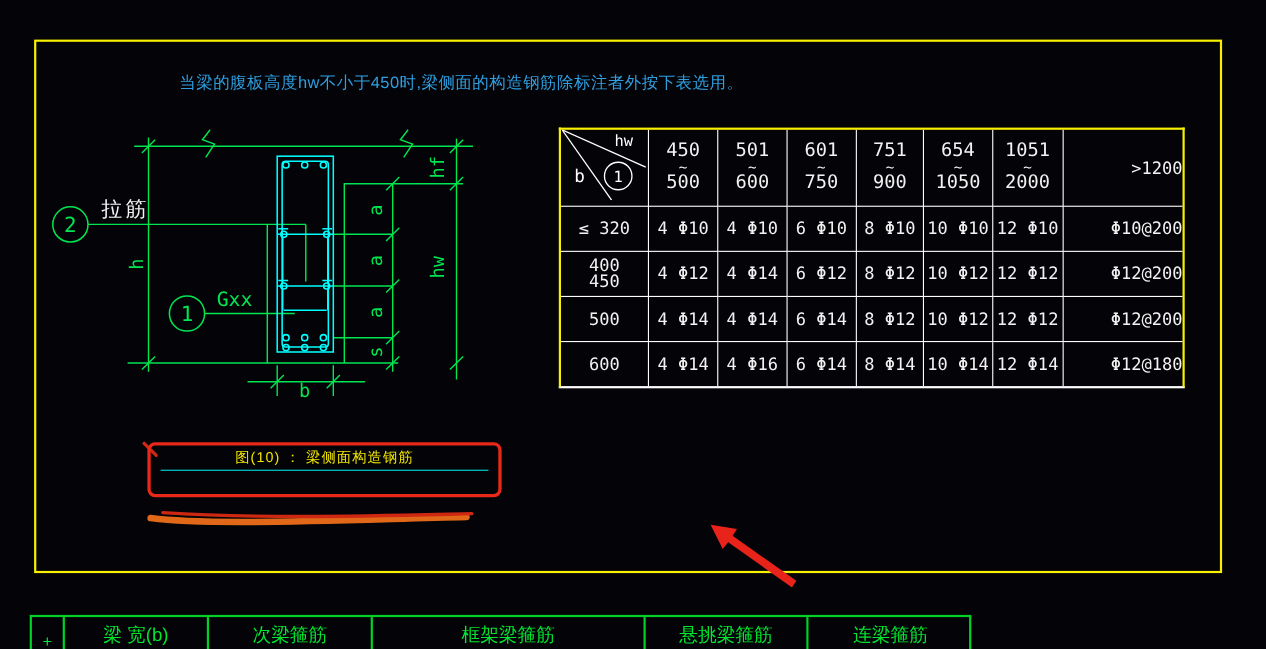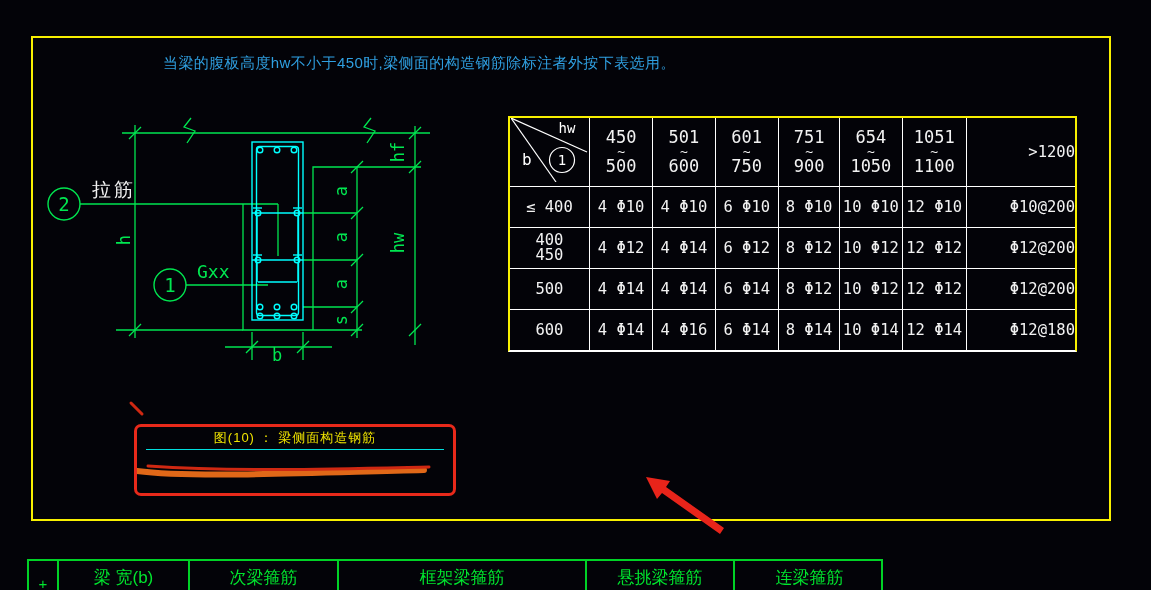--- a/index.html
+++ b/index.html
@@ -2,38 +2,38 @@
 <html><head>
 <meta charset="utf-8">
 <style>
   html,body{margin:0;padding:0;background:#000;}
   #canvas{position:relative;width:1151px;height:590px;background:#030308;overflow:hidden;
           font-family:"Liberation Sans",sans-serif;}
   .abs{position:absolute;}
   
   #sheet-border{left:31px;top:36px;width:1080px;height:485px;border:2px solid #f8f000;box-sizing:border-box;}
   
-  #top-note{left:163px;top:54px;width:700px;color:#2f9fe0;font-size:15px;letter-spacing:0.4px;white-space:nowrap;}
+  #top-note{left:163px;top:66px;width:700px;color:#2f9fe0;font-size:15px;letter-spacing:0.4px;white-space:nowrap;}
   
   #rebar-table-wrap{left:508px;top:116px;border:2px solid #f8f000;border-bottom:2px solid #ffffff;box-sizing:border-box;}
   table.maintable{border-collapse:collapse;table-layout:fixed;width:565px;color:#f2f2f2;
                   font-family:"DejaVu Sans Mono",monospace;}
   table.maintable th,table.maintable td{border-right:1.6px solid #fff;border-bottom:1.6px solid #fff;
     padding:0;text-align:center;vertical-align:middle;font-weight:normal;}
   table.maintable .lastcol{border-right:none;text-align:right;}
   table.maintable tr:last-child td{border-bottom:none;}
   .hdr{height:66px;font-size:17px;}
   .hdr .stack{display:flex;flex-direction:column;align-items:center;line-height:1.02;}
   .hdr .tilde{font-size:13px;line-height:0.9;}
   .datarow td{height:40px;font-size:15.5px;}
   .row-label{font-size:17px;white-space:pre-line;line-height:0.95;}
   .gt-col{text-align:right;padding-left:13px !important;font-size:15.5px;}
   .corner{position:relative;}
   
-  #figure-box{left:134px;top:424px;width:322px;height:72px;border:3px solid #e8291a;border-radius:7px;
+  #figure-box{left:134px;top:402px;width:322px;height:50px;border:3px solid #e8291a;border-radius:7px;
               box-sizing:border-box;display:flex;flex-direction:column;align-items:center;}
   #figure-box .ftitle{color:#f0e400;font-size:13px;margin-top:2px;letter-spacing:1px;white-space:nowrap;}
   #figure-box .fdivider{width:94%;border-top:1.5px solid #00dede;margin:2px 0 3px 0;}
   #figure-box .fnote{color:#f4f4f4;font-size:14px;letter-spacing:0.5px;white-space:nowrap;}
   
   #bottom-bar{left:27px;top:559px;width:856px;height:40px;border:2px solid #00d226;box-sizing:border-box;
               display:flex;color:#00e52e;font-size:17px;}
   #bottom-bar .bcell{border-right:2px solid #00d226;box-sizing:border-box;text-align:center;padding-top:5px;
                      overflow:hidden;white-space:nowrap;}
   #bottom-bar .bcell:last-child{border-right:none;}
@@ -203,27 +203,27 @@
               <div class="stack">
           <span>654</span>
                 <span class="tilde">~</span>
                 <span>1050</span>
               </div>
             </th>
         <th>
               <div class="stack">
           <span>1051</span>
                 <span class="tilde">~</span>
-                <span>1100</span>
+                <span>2000</span>
               </div>
             </th>
         <th class="lastcol gt-col">&gt;1200</th>
       </tr>
       <tr class="datarow">
-        <td class="row-label">≤ 400</td>
+        <td class="row-label">≤ 320</td>
         <td>4 Φ10</td>
         <td>4 Φ10</td>
         <td>6 Φ10</td>
         <td>8 Φ10</td>
         <td>10 Φ10</td>
         <td>12 Φ10</td>
         <td class="lastcol">Φ10@200</td>
       </tr>
       <tr class="datarow">
         <td class="row-label">400

